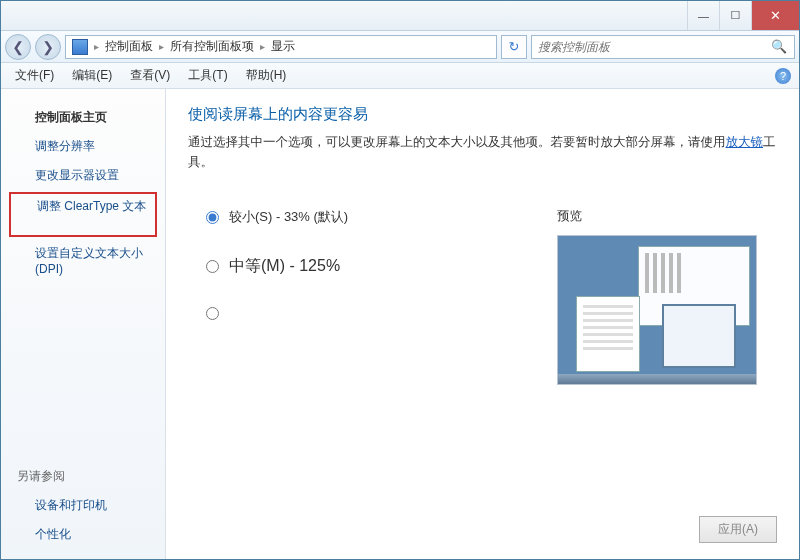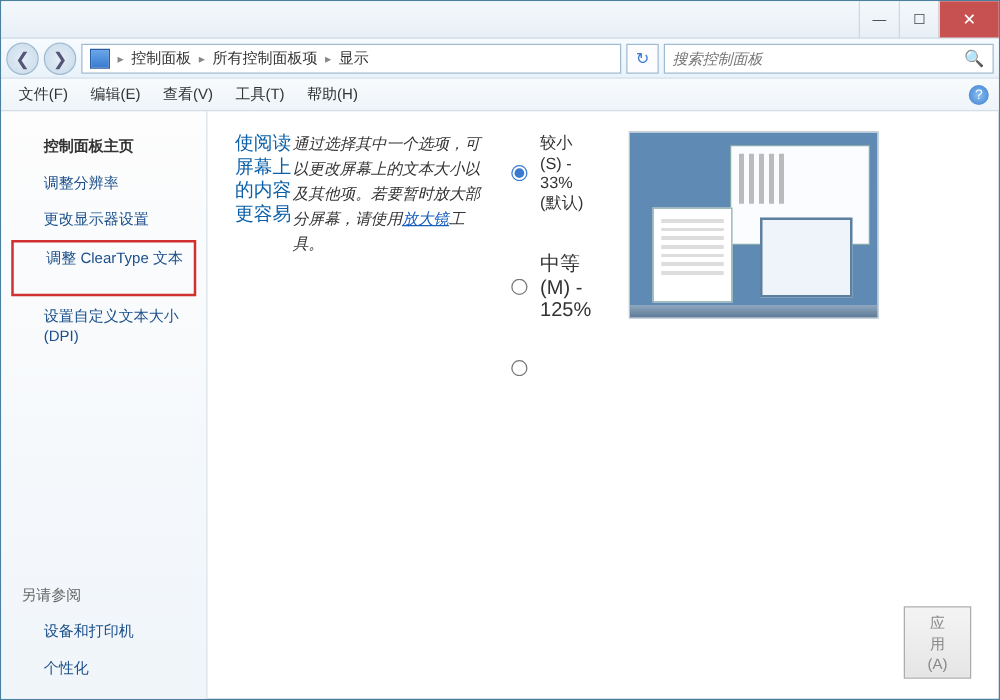--- a/index.html
+++ b/index.html
@@ -21,23 +21,23 @@
   .menu-item { padding:3px 8px; cursor:pointer; }
   .help-icon { position:absolute; right:8px; width:16px; height:16px; border-radius:50%; background:radial-gradient(#8bc0f0,#3a7bd0); color:#fff; font-size:11px; display:flex; align-items:center; justify-content:center; cursor:pointer; }
   .body { flex:1; display:flex; }
   .sidebar { width:165px; background:linear-gradient(180deg,#fdfdfd,#f0f5fa); border-right:1px solid #d8e1e9; padding:14px 0 10px; display:flex; flex-direction:column; font-size:12px; }
   .side-link { padding:6px 16px 6px 34px; color:#1a4f8b; cursor:pointer; position:relative; }
   .side-link.bold { font-weight:600; color:#333; }
   .side-link.highlight { border:2px solid #d03030; margin:2px 8px; padding:4px 8px 20px 26px; }
   .shield-icon { position:absolute; left:12px; top:6px; width:14px; height:14px; }
   .side-spacer { flex:1; }
   .side-heading { padding:6px 16px; color:#666; font-size:12px; }
-  .content { flex:1; padding:16px 22px; font-size:12.5px; color:#333; display:flex; flex-direction:row; }
+  .content { flex:1; padding:16px 22px; font-size:12.5px; color:#333; display:flex; flex-direction:column; }
   .page-title { color:#0a5fa8; font-size:15px; margin-bottom:8px; }
-  .page-desc { line-height:1.6; margin-bottom:6px;font-style:italic; }
+  .page-desc { line-height:1.6; margin-bottom:36px; }
   .link { color:#1a5fbf; text-decoration:underline; cursor:pointer; }
   .options-row { display:flex; gap:30px; }
   .radios { flex:1; display:flex; flex-direction:column; gap:30px; padding-left:18px; }
   .radio { display:flex; align-items:center; gap:10px; cursor:pointer; }
   .radio input { accent-color:#3a7bd0; }
   .r-small { font-size:13px; }
   .r-med { font-size:16px; }
   .r-large { font-size:20px; }
   .preview-col { width:220px; }
   .preview-label { font-size:12.5px; margin-bottom:10px; }
@@ -119,20 +119,21 @@
           </label>
           <label class="radio">
             <input type="radio" name="sz" style="">
             <span class="r-med">中等(M) - 125%</span>
           </label>
           <label class="radio">
             <input type="radio" name="sz" style="">
           </label>
         </div>
         <div class="preview-col">
+          <div class="preview-label">预览</div>
           <div class="preview-box">
             <div class="pv-desktop"></div>
             <div class="pv-win2"></div>
             <div class="pv-win1"></div>
             <div class="pv-win3"></div>
             <div class="pv-taskbar"></div>
           </div>
         </div>
       </div>
 

